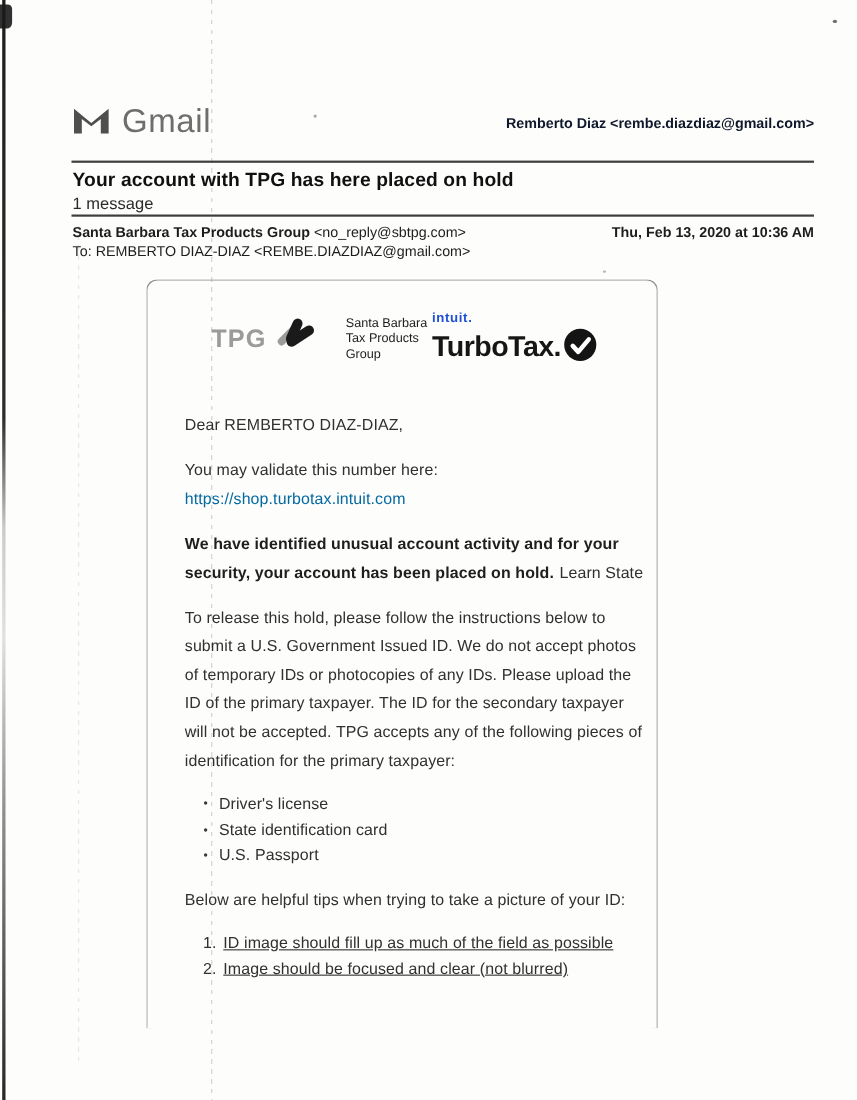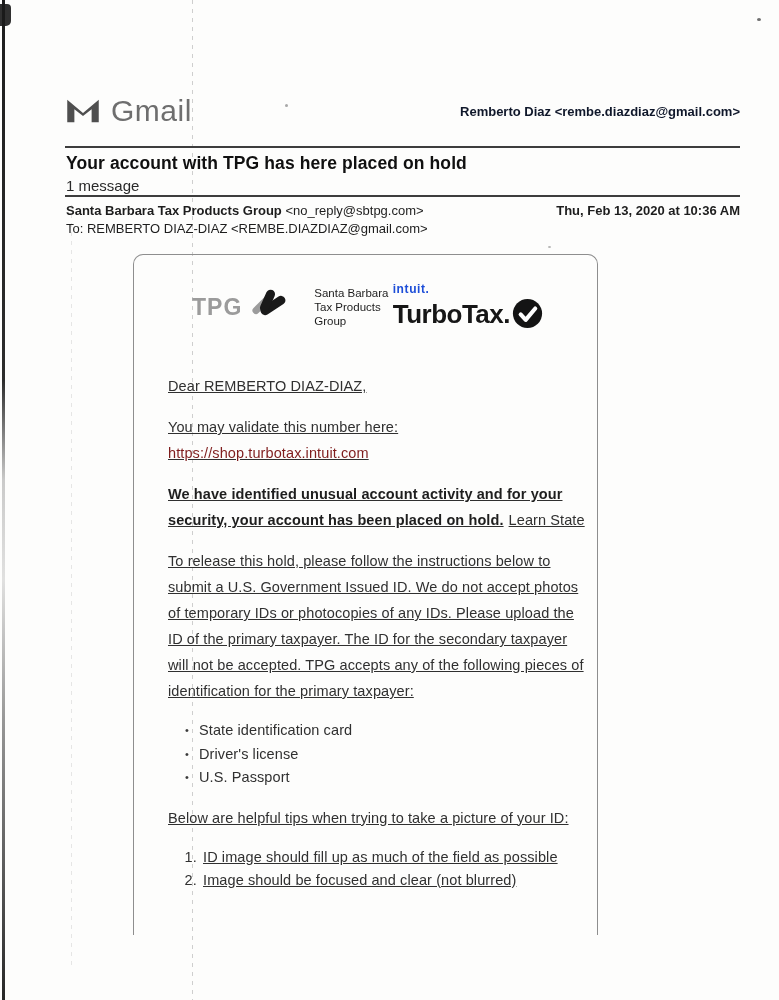--- a/index.html
+++ b/index.html
@@ -71,24 +71,24 @@
   .tt-logo { display:flex; flex-direction:column; align-items:flex-start; }
   .intuit-word { font-size:12px; font-weight:bold; color:#1d4ed8; letter-spacing:.6px; }
   .tt-row { display:flex; align-items:center; }
   .tt-word { font-size:26px; font-weight:bold; color:#161616; letter-spacing:-0.5px; }
   .tt-check { margin-left:2px; margin-top:2px; }
 
   .email-body {
     padding:40px 12px 0 34px; width:100%;
     font-size:14.5px; line-height:26px; color:#303030; letter-spacing:.1px;
   }
-  .email-body p { margin:0 0 15px 0; max-width:455px;text-decoration:underline; }
+  .email-body p { margin:0 0 15px 0; max-width:455px; }
   .para-alert { font-weight:bold; color:#1e1e1e; }
   .learn-more { font-weight:normal; color:#303030; margin-left:5px; }
-  .url-link { color:#7f1d1d; text-decoration:none; }
+  .url-link { color:#0369a1; text-decoration:none; }
 
   ul.id-list { list-style:none; margin:0 0 15px 0; padding-left:31px; max-width:440px; }
   ul.id-list li { line-height:23.5px; position:relative; }
   ul.id-list li::before {
     content:"•"; position:absolute; left:-14px; top:0; font-size:11px; color:#3a3a3a;
   }
   ol.tips-list { margin:0; padding-left:33px; max-width:440px;text-decoration:underline; }
   ol.tips-list li { line-height:23px; padding-left:2px; }
 </style>
 </head>
@@ -171,22 +171,22 @@
       <p>Dear REMBERTO DIAZ-DIAZ,</p>
 
 
       <p><span>You may validate this number here: </span><span class="url-link">https://shop.turbotax.intuit.com</span></p>
 
       <p><span class="para-alert">We have identified unusual account activity and for your security, your account has been placed on hold.</span><span class="learn-more">Learn State</span></p>
 
       <p>To release this hold, please follow the instructions below to submit a U.S. Government Issued ID. We do not accept photos of temporary IDs or photocopies of any IDs. Please upload the ID of the primary taxpayer. The ID for the secondary taxpayer will not be accepted. TPG accepts any of the following pieces of identification for the primary taxpayer:</p>
 
       <ul class="id-list">
+          <li>Driver's license</li>
           <li>State identification card</li>
-          <li>Driver's license</li>
           <li>U.S. Passport</li>
         </ul>
 
       <p>Below are helpful tips when trying to take a picture of your ID:</p>
 
       <ol class="tips-list">
           <li>ID image should fill up as much of the field as possible</li>
           <li>Image should be focused and clear (not blurred)</li>
         </ol>
     </div>

